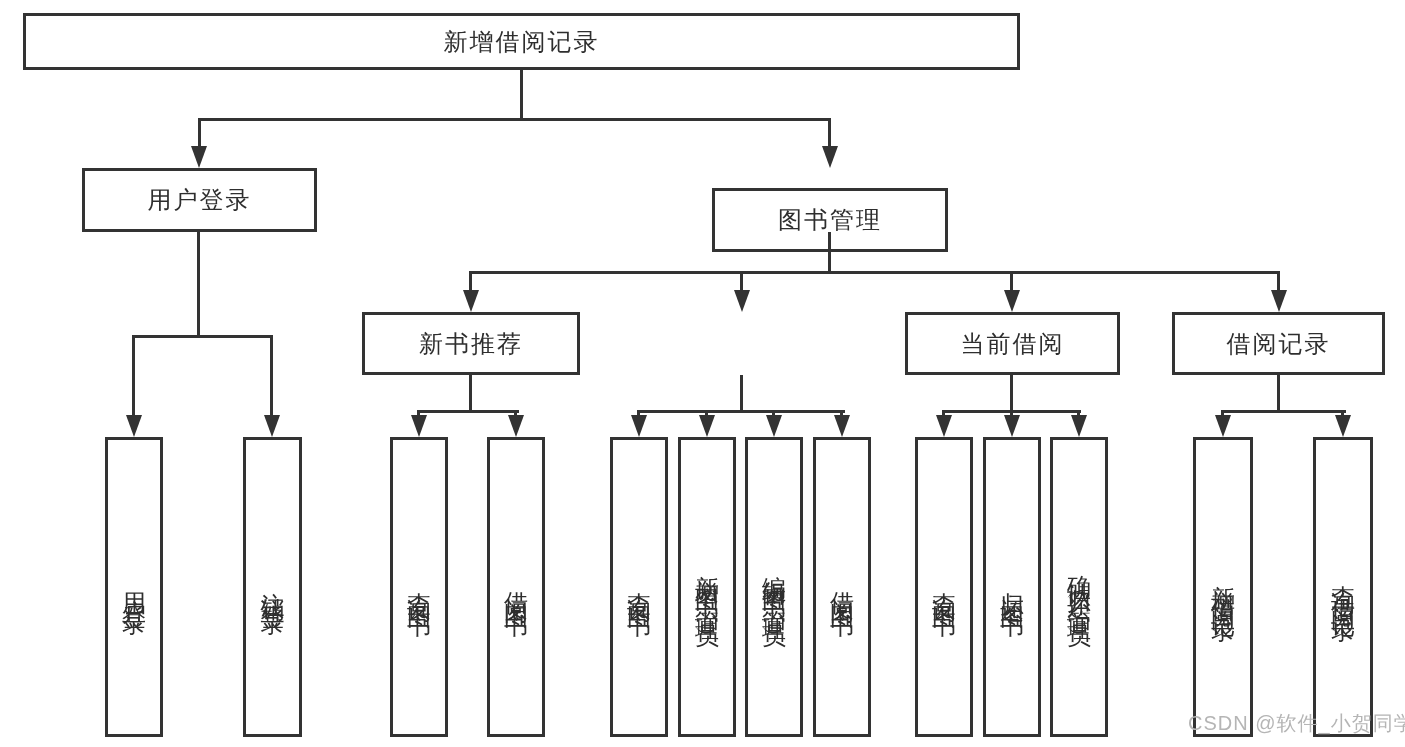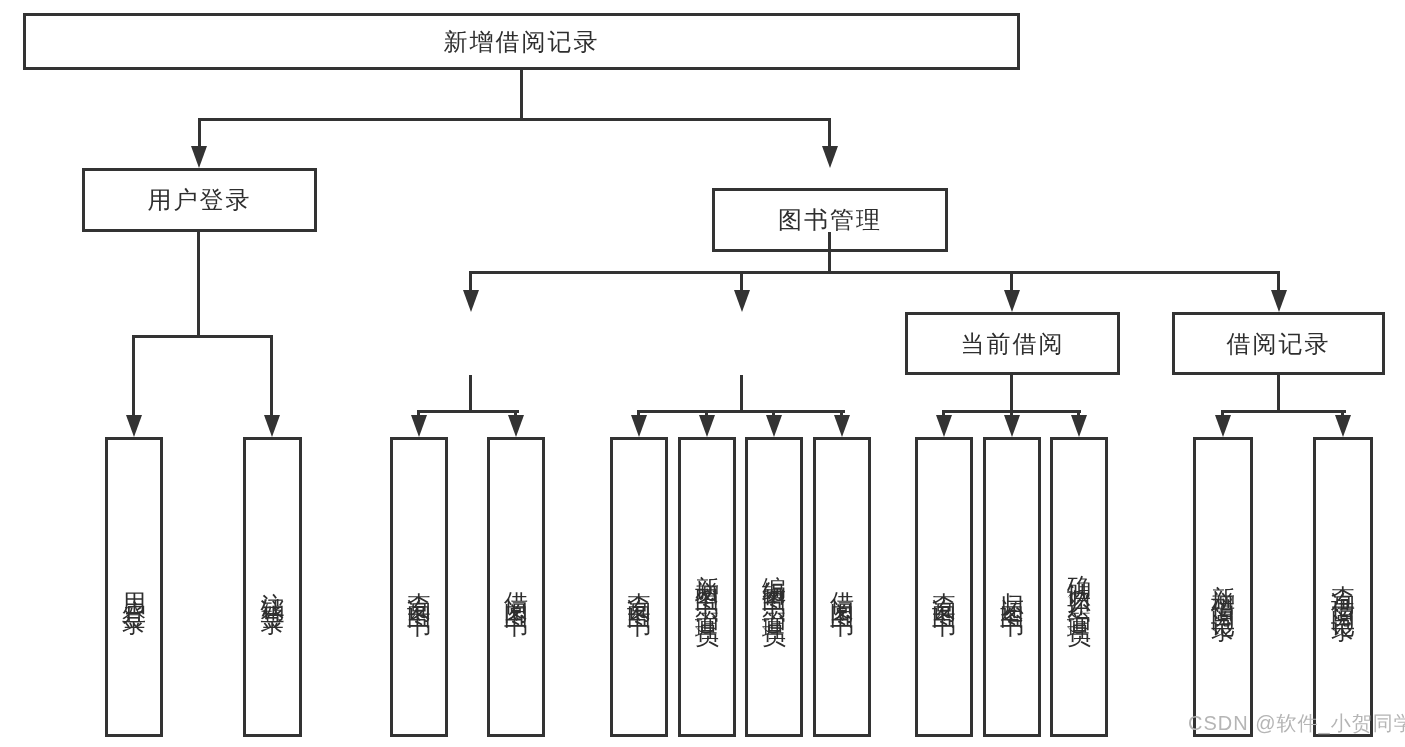--- a/index.html
+++ b/index.html
@@ -86,20 +86,21 @@
     <div class="vline" style="left:469px;  top:271px; height:21px;"></div>
     <div class="tri" style="left:463px;  top:290px;"></div>
     <div class="vline" style="left:740px;  top:271px; height:21px;"></div>
     <div class="tri" style="left:734px;  top:290px;"></div>
     <div class="vline" style="left:1010px; top:271px; height:21px;"></div>
     <div class="tri" style="left:1004px; top:290px;"></div>
     <div class="vline" style="left:1277px; top:271px; height:21px;"></div>
     <div class="tri" style="left:1271px; top:290px;"></div>
   </div>
 
+  <div class="box" style="left:362px; top:312px; width:218px; height:63px;">新书推荐</div>
 
 
   <div class="box" style="left:1172px; top:312px; width:213px; height:63px;">借阅记录</div>
 
   <div class="box" style="left:905px; top:312px; width:215px; height:63px;">当前借阅</div>
 
   <div>
     <div class="vline" style="left:469px; top:375px; height:37px;"></div>
     <div class="hline" style="left:417px; top:410px; width:102px;"></div>
     <div class="vline" style="left:417px; top:410px; height:9px;"></div>

